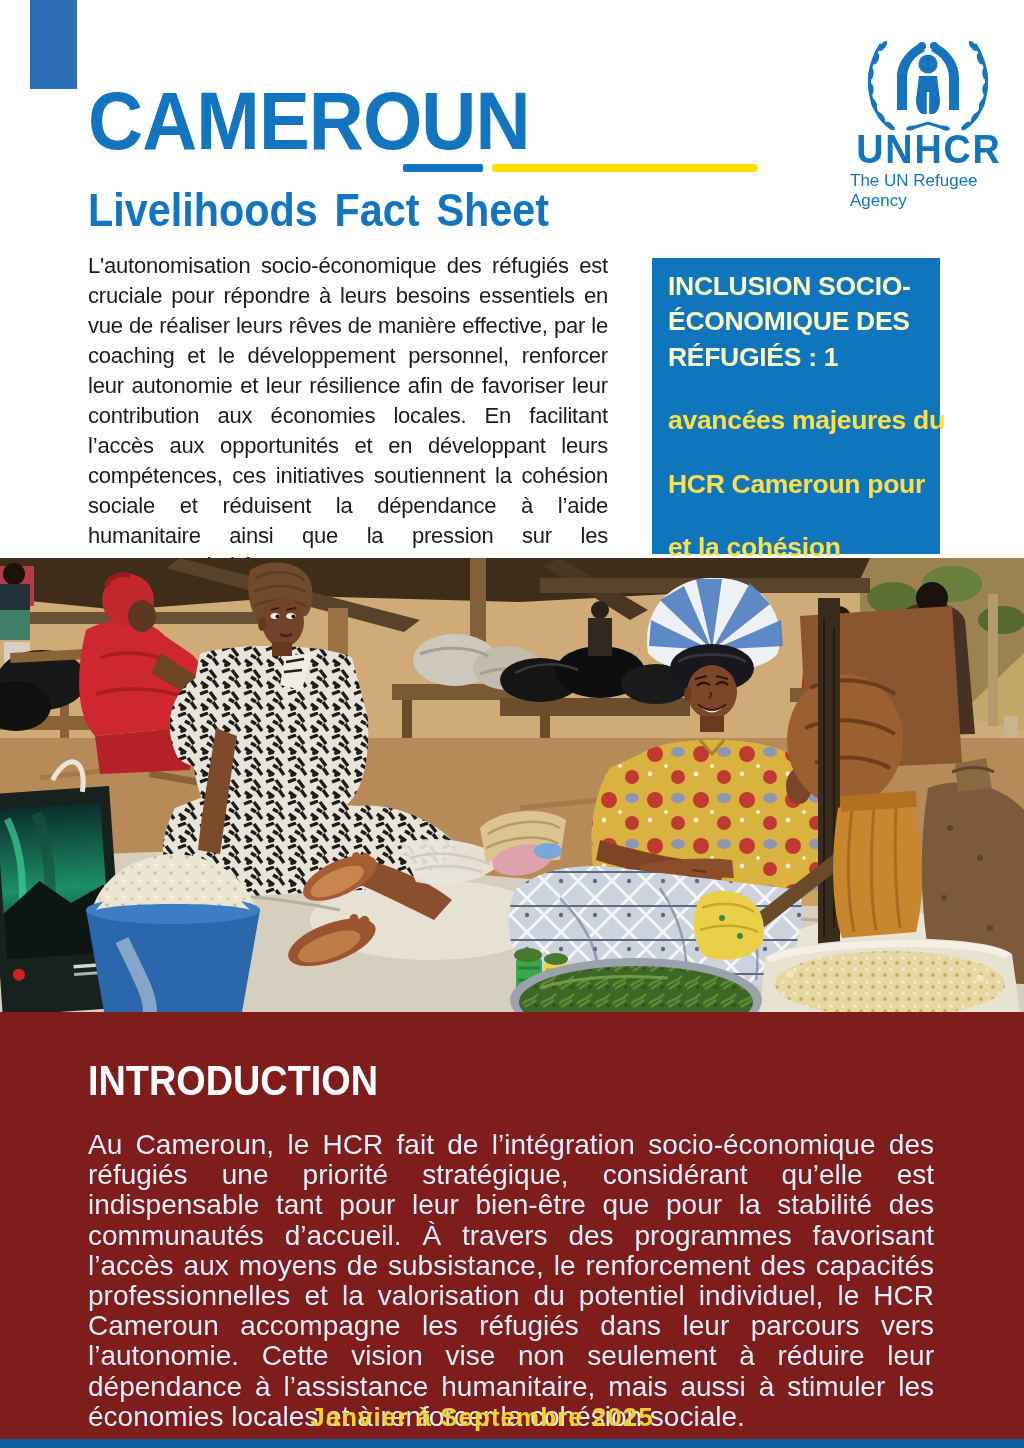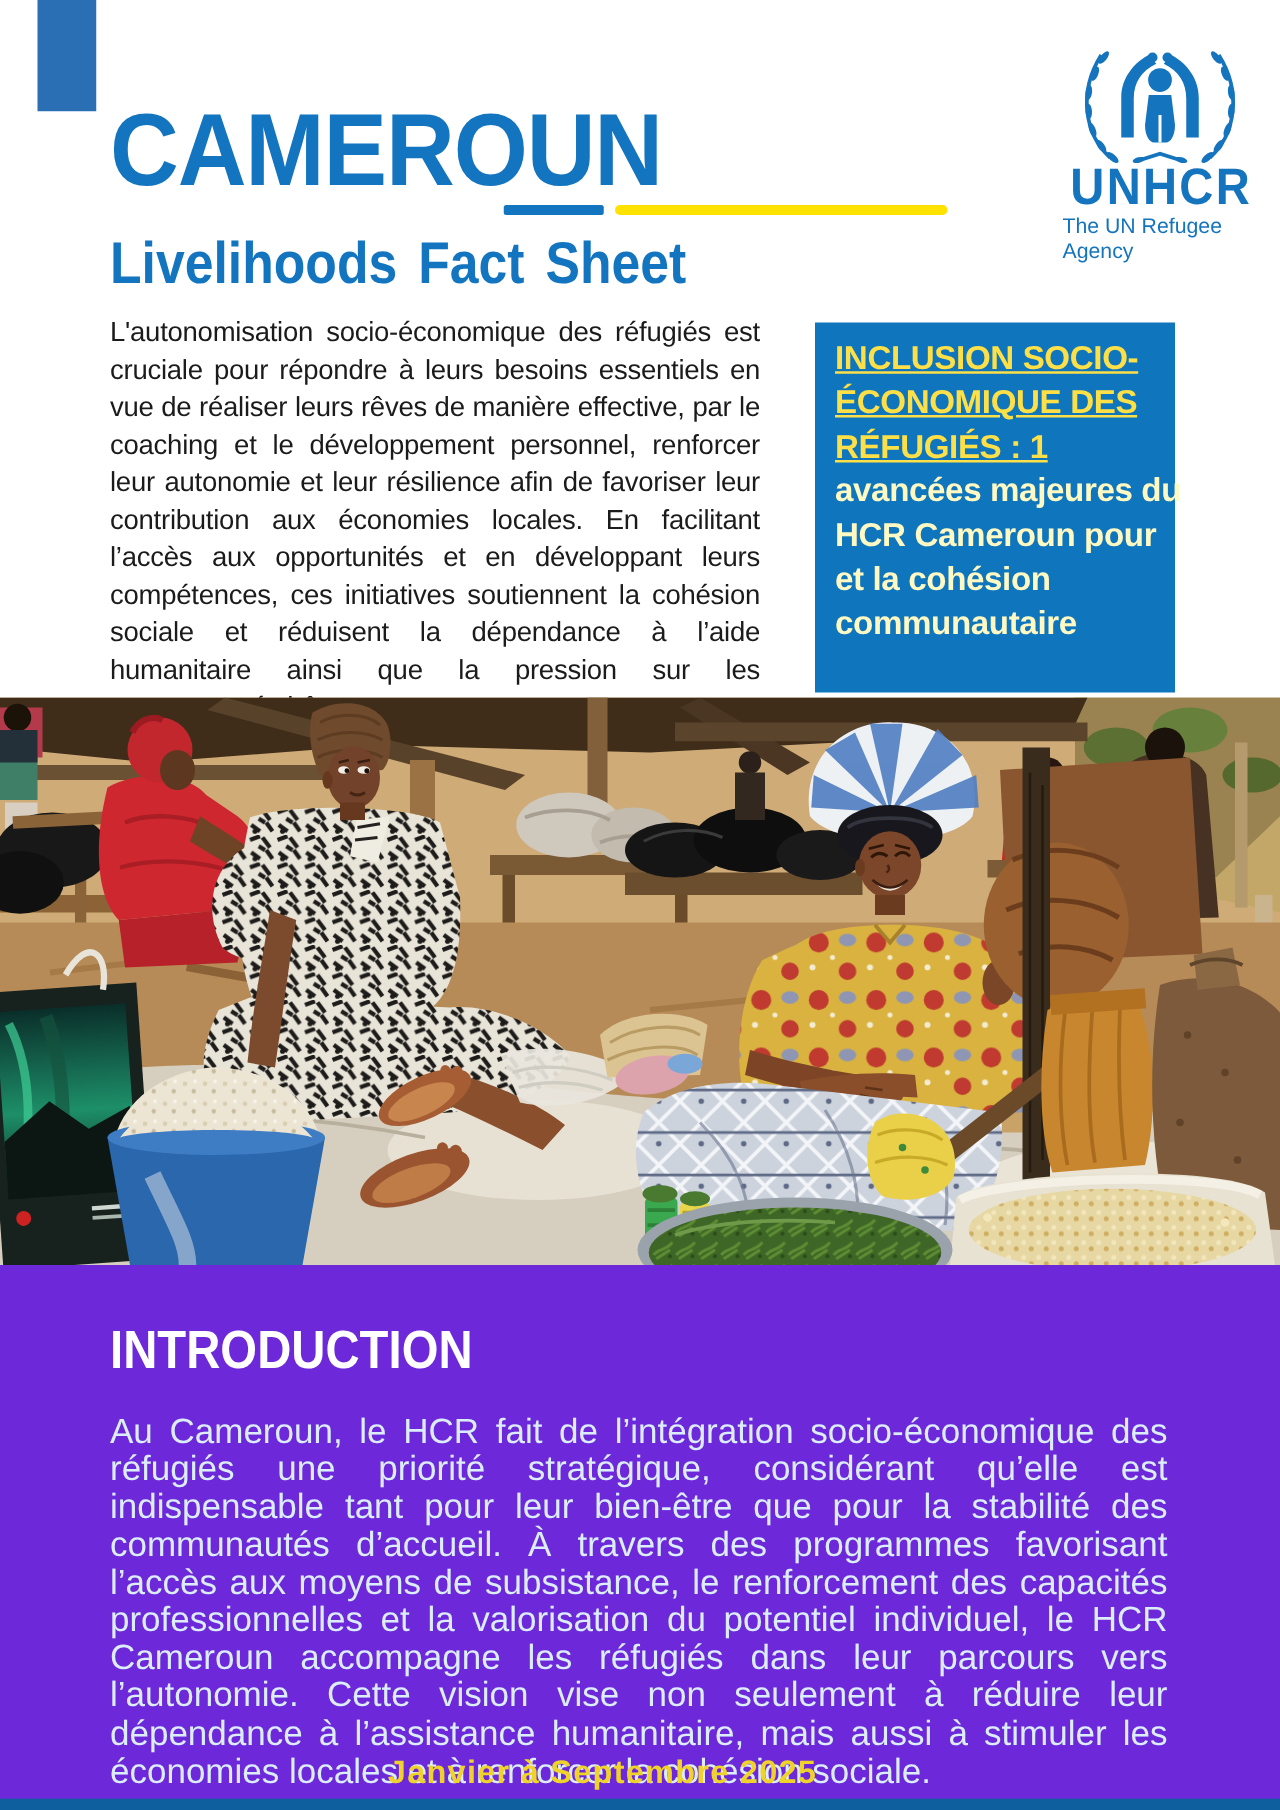--- a/index.html
+++ b/index.html
@@ -23,28 +23,28 @@
   .logo-tag{left:850px;top:171px;width:156px;text-align:left;font-size:17px;color:#1574BE;}
 
   
   .lead{left:88px;top:251px;width:520px;font-size:22px;line-height:30px;color:#1b1b1b;
       text-align:justify;letter-spacing:-0.2px;}
 
   
   .hibox{left:652px;top:258px;width:288px;height:296px;background:#0F76BD;box-sizing:border-box;
       padding:11px 14px 0 16px;}
   .hibox .line{font-size:26.5px;line-height:35.4px;font-weight:bold;letter-spacing:-0.3px;white-space:nowrap;}
-  .hibox .yellow{color:#fde047;text-decoration:underline;}
-  .hibox .white{color:#fef9c3;}
+  .hibox .yellow{color:#fef9c3;}
+  .hibox .white{color:#fde047;margin-top:28px;}
 
   
   .photo{left:0;top:558px;width:1024px;height:454px;display:block;}
 
   
-  .intro-section{left:0;top:1012px;width:1024px;height:436px;background:#6d28d9;}
+  .intro-section{left:0;top:1012px;width:1024px;height:436px;background:#7f1d1d;}
   .intro-heading{left:88px;top:47px;font-size:43px;line-height:43px;font-weight:bold;color:#ffffff;
       transform:scaleX(0.88);transform-origin:left top;white-space:nowrap;}
   .intro-body{left:88px;top:118px;width:846px;font-size:28px;line-height:30.2px;color:#DCEDFA;
       text-align:justify;}
   .intro-date{left:88px;top:390px;width:788px;text-align:center;font-size:26px;font-weight:bold;
       color:#EFD32B;letter-spacing:1px;}
   .bottom-strip{left:0;bottom:0;width:1024px;height:9px;background:#0d5f9e;}
 </style>
 </head>
 <body>

